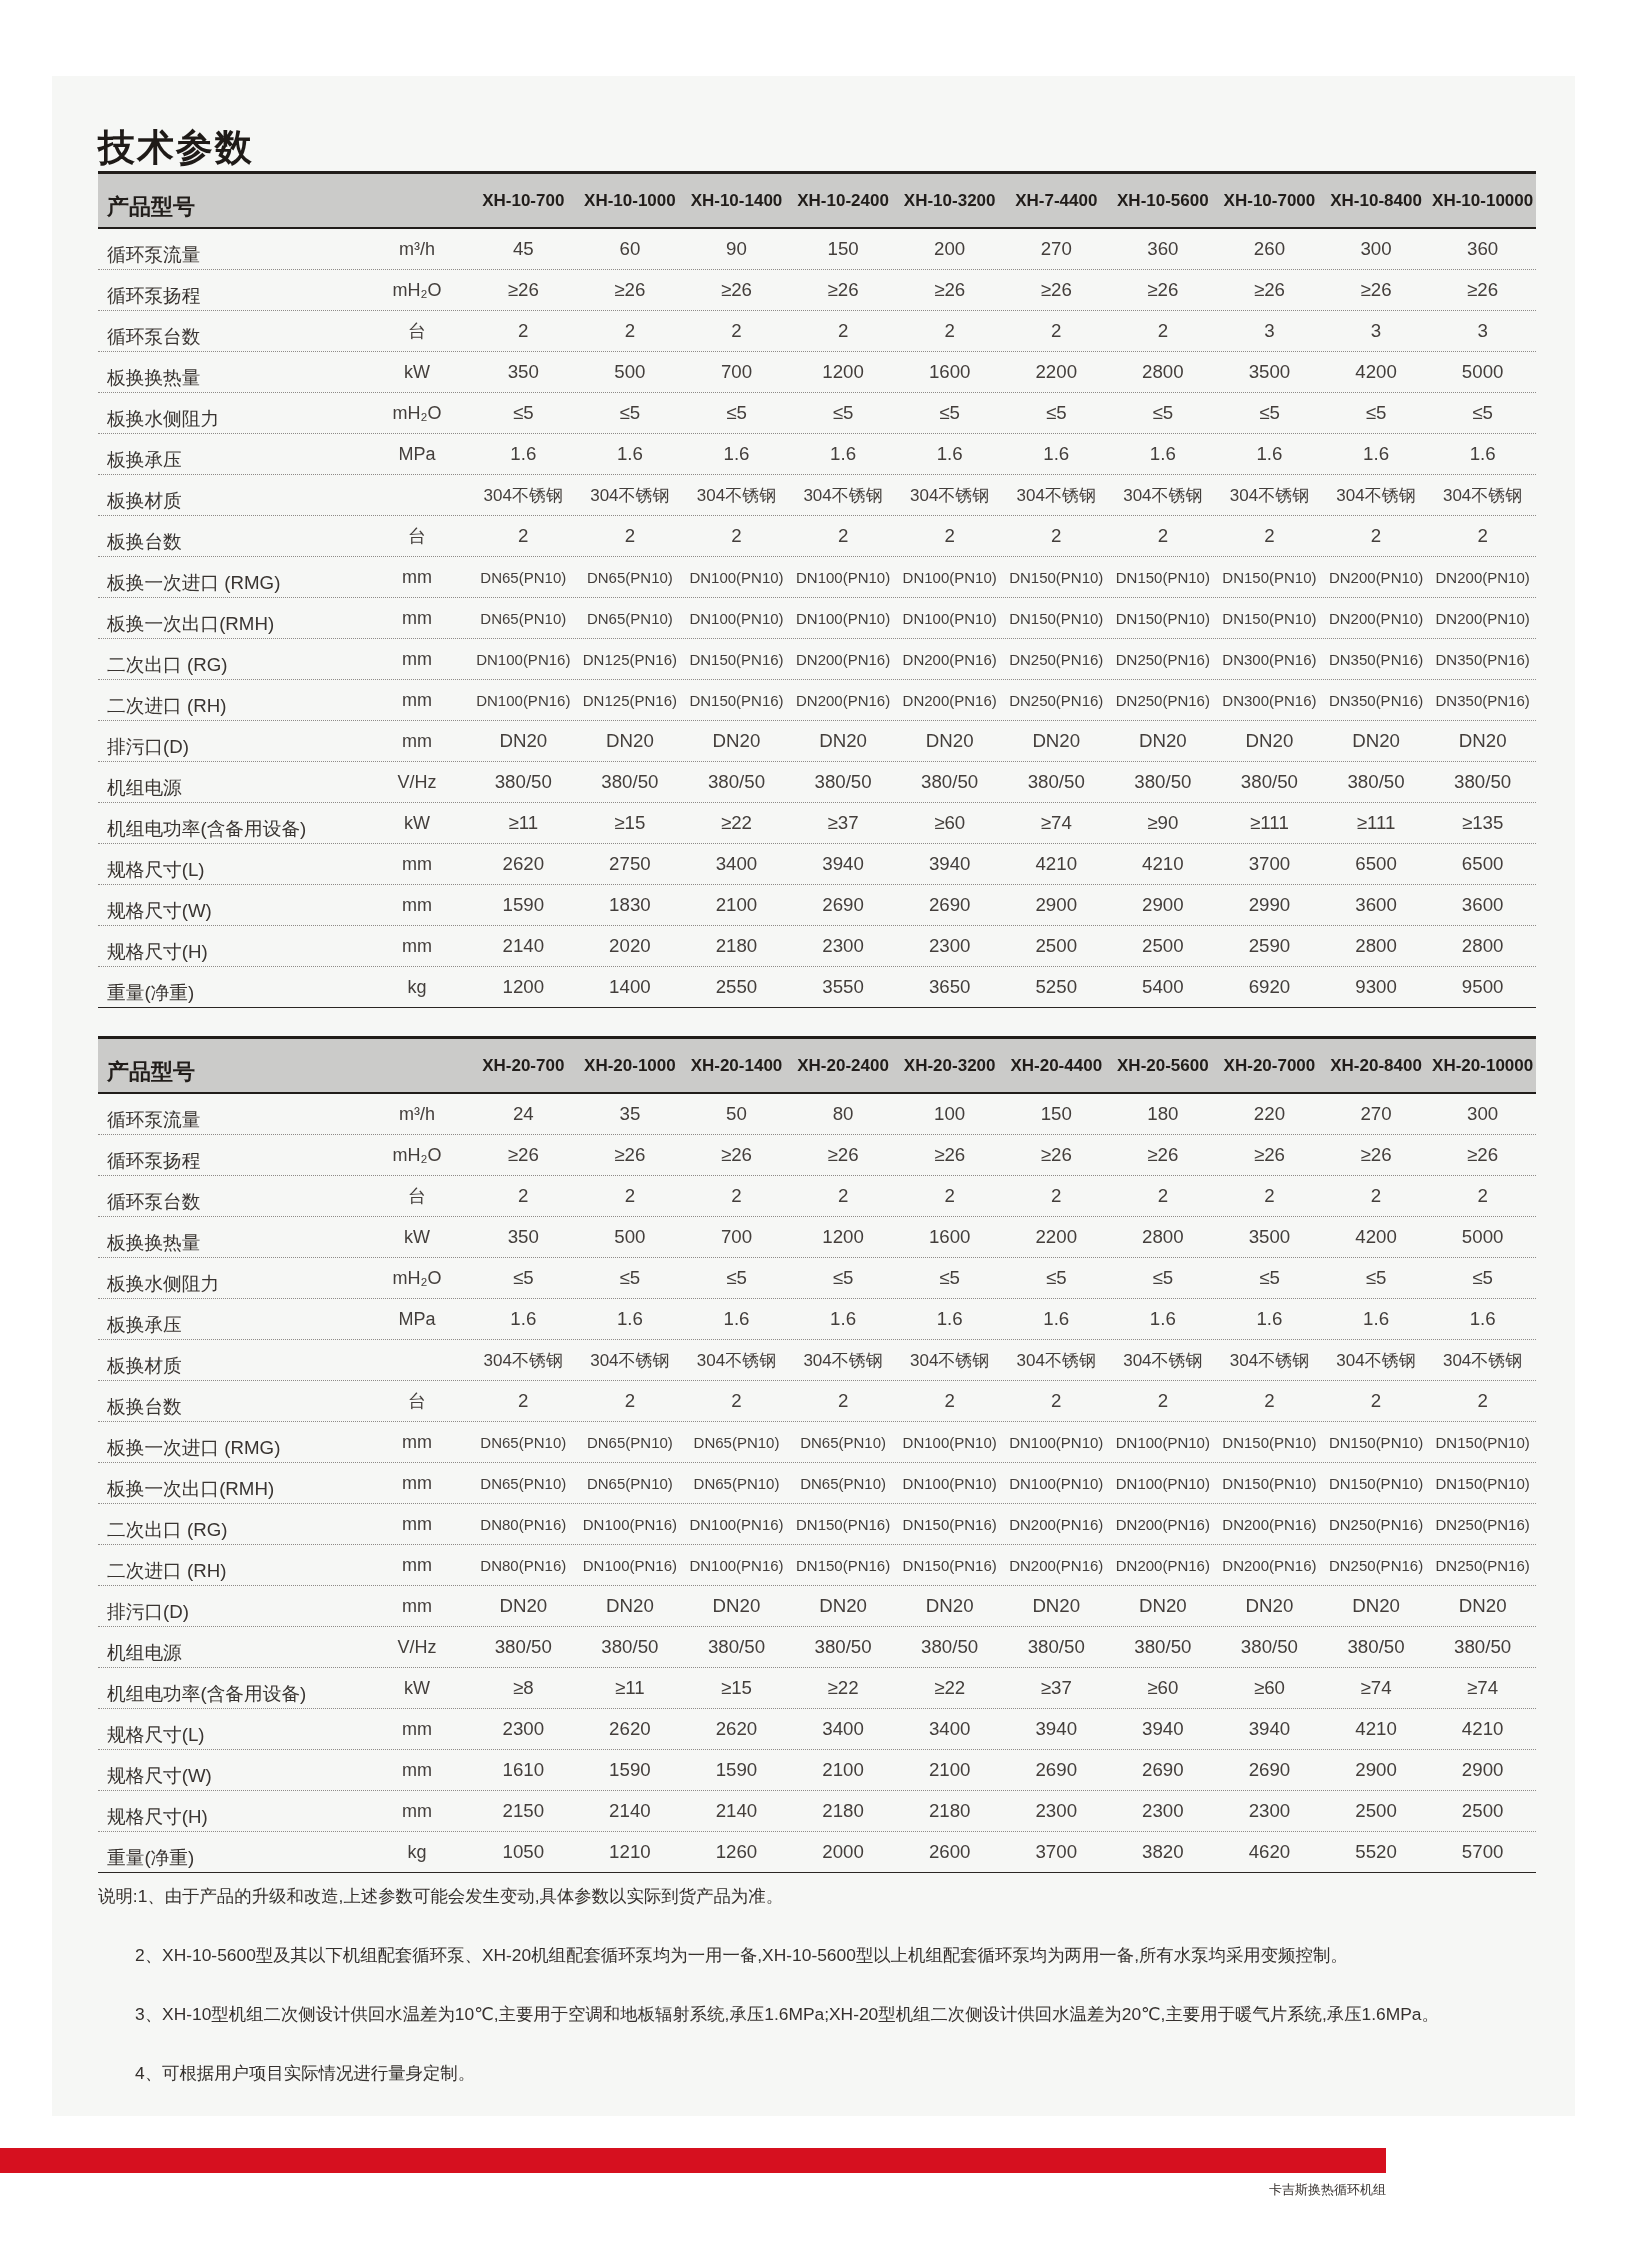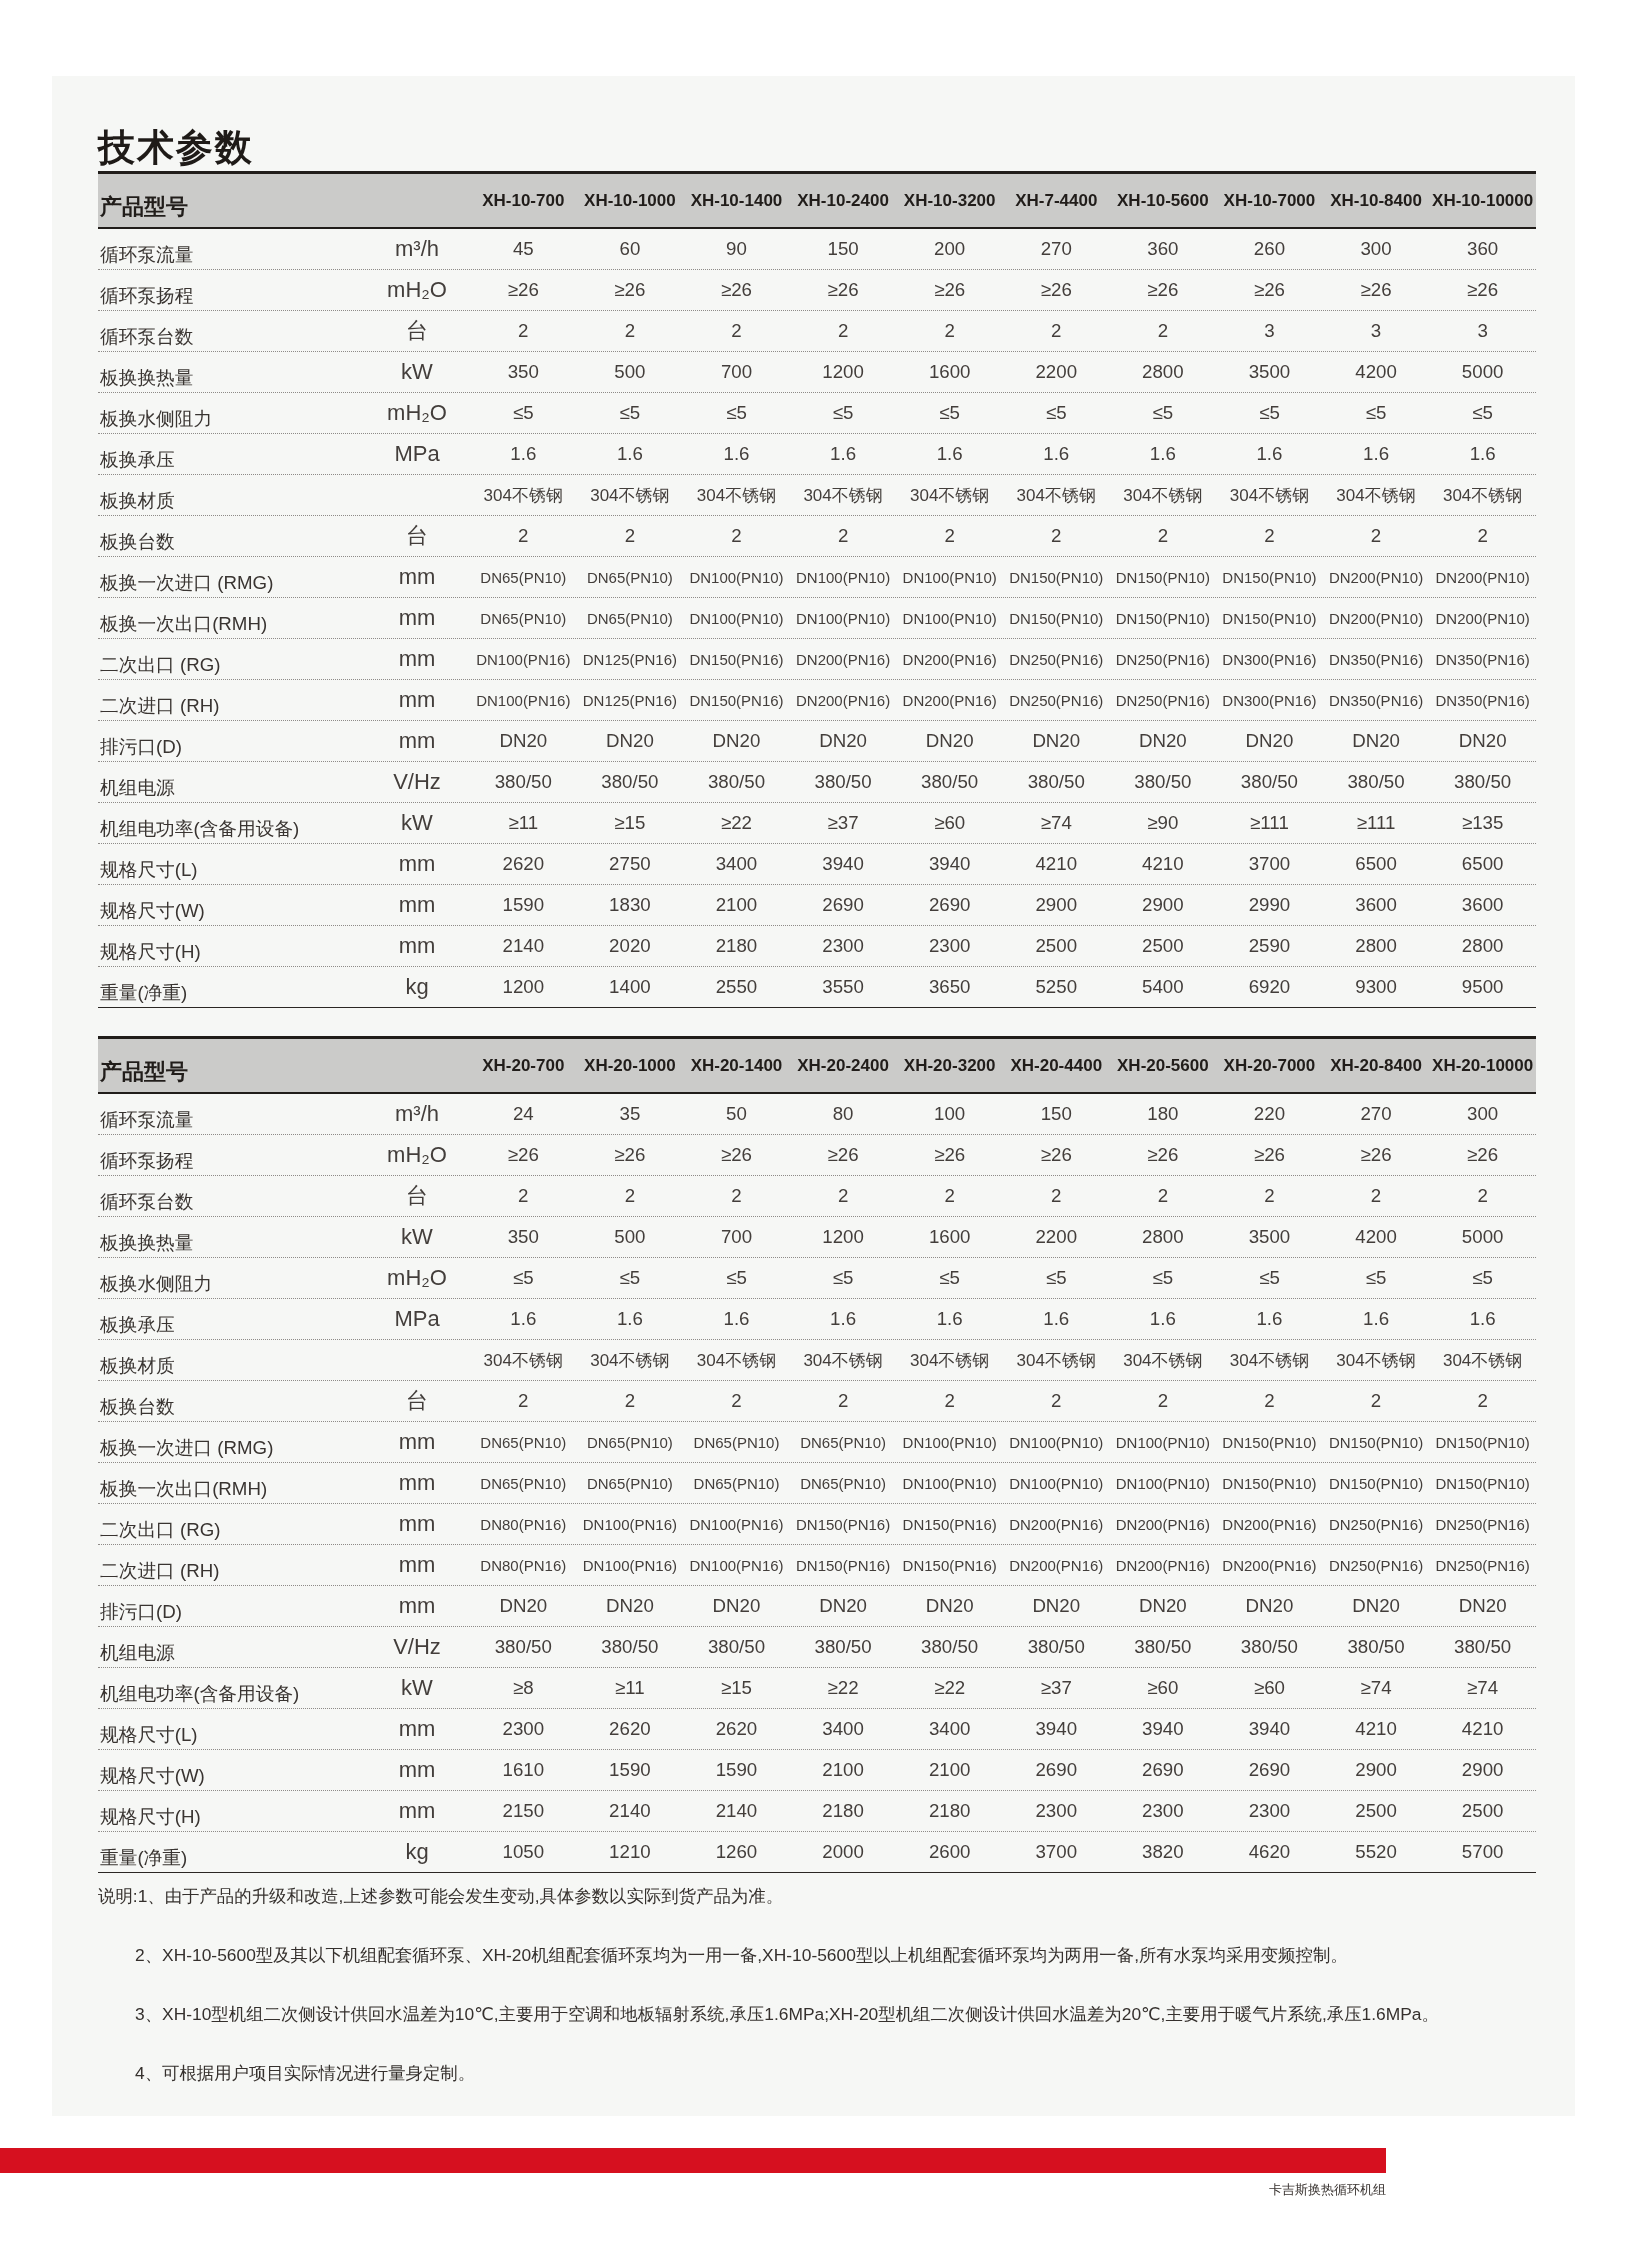--- a/index.html
+++ b/index.html
@@ -29,35 +29,35 @@
   .t-band{
     display:flex;align-items:center;
     height:58px;box-sizing:border-box;
     background:#cbcbc9;
     border-top:3.2px solid #211d1a;
     border-bottom:2.6px solid #211d1a;
   }
   .band-label{font-size:22px;font-weight:bold;color:#211d1a;}
   .t-band .cell-data{font-size:17px;font-weight:bold;color:#211d1a;}
   .cell-label{
-    width:266px;box-sizing:border-box;padding-left:2px;
+    width:266px;box-sizing:border-box;padding-left:9px;
     text-align:left;overflow:hidden;white-space:nowrap;margin-top:12px;
   }
   .cell-unit{width:106px;text-align:center;}
   .cell-data{flex:1 1 0;text-align:center;overflow:hidden;white-space:nowrap;}
   .t-body{background:transparent;}
   .t-row{
     display:flex;align-items:center;
     height:41px;box-sizing:border-box;
     border-bottom:1.3px dotted #8e8b88;
     font-size:18.7px;color:#433e3b;
   }
   .t-row:last-child{border-bottom:1.9px solid #2b2724;}
   .t-row .cell-label{font-size:18.7px;color:#393431;}
-  .t-row .cell-unit{font-size:22px;}
+  .t-row .cell-unit{font-size:18px;}
   .t-row.dn .cell-data{font-size:15px;}
   .t-row.mat .cell-data{font-size:17px;}
   .notes{
     position:absolute;left:46px;top:1809px;width:1483px;
     font-size:17.4px;color:#35302d;
   }
   .note-line{margin:0 0 17px 0;line-height:23px;}
   .note-line.indent{padding-left:37px;margin-top:36px;}
   .note-prefix{font-weight:normal;}
   .red-bar{

